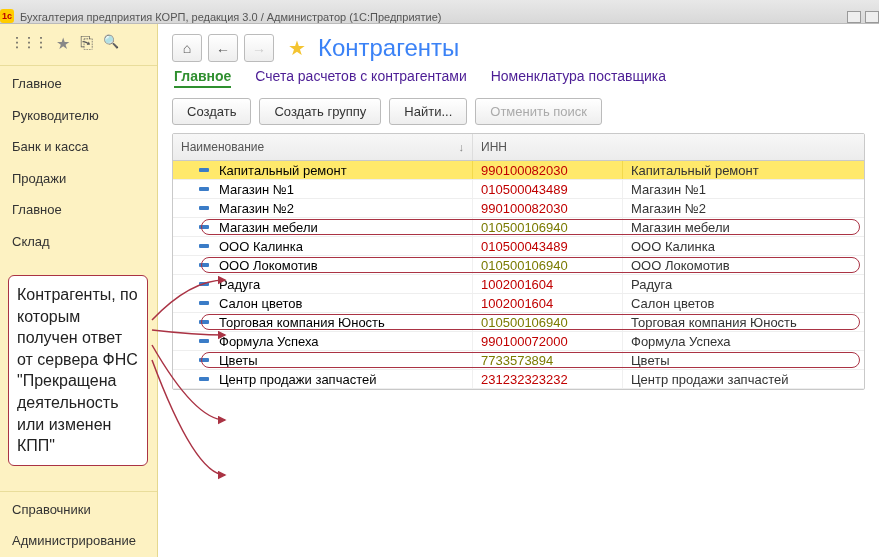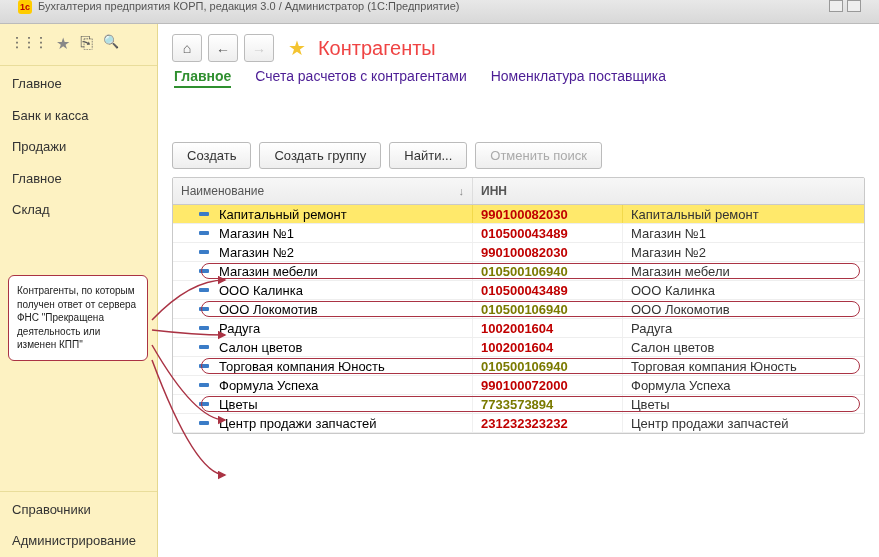--- a/index.html
+++ b/index.html
@@ -1,66 +1,66 @@
 <!DOCTYPE html>
 <html><head>
 <meta charset="utf-8">
 <style>
   * { box-sizing: border-box; margin: 0; padding: 0; font-family: Arial, sans-serif; }
   body { width: 879px; height: 557px; background: #fff; overflow: hidden; position: relative; }
 
-  .titlebar { height: 24px; background: linear-gradient(#e8e8e8,#d8d8d8); display:flex; align-items:flex-start; padding:0 18px; font-size:11px; color:#555; border-bottom:1px solid #bbb;}
+  .titlebar { height: 24px; background: linear-gradient(#e8e8e8,#d8d8d8); display:flex; align-items:flex-end; padding:0 0; font-size:11px; color:#555; border-bottom:1px solid #bbb;}
   .titlebar .logo { width:14px; height:14px; background:#ffcc00; border-radius:3px; margin-right:6px; display:inline-block; font-size:9px; text-align:center; line-height:14px; color:#b00; font-weight:bold;}
   .titlebar .winctl { margin-left:auto; display:flex; gap:4px;}
   .titlebar .winctl span { width:14px; height:12px; border:1px solid #999; background:#eee; display:inline-block;}
 
   .app { display:flex; height: calc(100% - 24px); }
 
   
   .sidebar { width:158px; background:#fdf2c2; border-right:1px solid #e5d88f; display:flex; flex-direction:column; padding-top:6px;}
   .sb-iconrow { display:flex; gap:10px; padding:4px 10px 10px; font-size:16px; color:#555;}
   .sb-iconrow .apps { font-size:14px; letter-spacing:-2px; }
   .sb-item { padding:8px 12px; font-size:13px; color:#333; cursor:pointer; line-height:1.2;}
   .sb-sep { height:1px; background:#e9dd9b; margin:2px 0;}
 
   
   .main { flex:1; padding:10px 14px 0 14px; overflow:hidden; position:relative;}
   .navrow { display:flex; align-items:center; gap:6px; margin-bottom:6px;}
   .navbtn { border:1px solid #bbb; background:linear-gradient(#fff,#eee); border-radius:3px; width:30px; height:28px; display:flex; align-items:center; justify-content:center; font-size:14px; color:#555; cursor:pointer;}
   .navrow .star { color:#f4c430; font-size:20px; margin-left:8px; margin-right:6px;}
-  .pagetitle { font-size:20px; color:#ef4444;}
+  .pagetitle { font-size:24px; color:#3b82f6;}
   .tabs { display:flex; gap:24px; font-size:14px; margin:6px 0 10px 2px;}
   .tab { color:#4c1d95; cursor:pointer; padding-bottom:2px;}
   .tab.active { color:#2f8f2f; font-weight:bold; border-bottom:2px solid #2f8f2f;}
   .toolbar { display:flex; gap:8px; margin-bottom:8px;}
-  .btn { border:1px solid #bbb; background:linear-gradient(#fff,#eee); border-radius:3px; padding:5px 14px; font-size:13px; color:#333; cursor:pointer;margin-top:44px;}
+  .btn { border:1px solid #bbb; background:linear-gradient(#fff,#eee); border-radius:3px; padding:5px 14px; font-size:13px; color:#333; cursor:pointer;}
   .btn.disabled { color:#aaa; cursor:default;}
 
   .grid { border:1px solid #c9c9c9; border-radius:2px; overflow:hidden;}
   .grid-head { display:flex; background:linear-gradient(#f7f7f7,#ececec); border-bottom:1px solid #c9c9c9;}
   .gh-cell { padding:6px 8px; font-size:12px; color:#555; border-right:1px solid #ddd; display:flex; align-items:center;}
   .gh-cell:last-child{border-right:none;}
-  .col-name{ width:300px;} .col-inn{ width:150px;font-weight:bold;} .col-full{ flex:1;}
+  .col-name{ width:300px;} .col-inn{ width:150px;} .col-full{ flex:1;}
   .sort { margin-left:auto; font-size:11px; color:#888;}
   .grid-body{}
   .row { display:flex; border-bottom:1px solid #eee; height:19px; align-items:center; font-size:13px;}
   .cell { padding:0 8px; border-right:1px solid #f0f0f0; height:100%; display:flex; align-items:center;}
   .cell:last-child{border-right:none;}
   .row.sel { background:#ffe96b;}
   .row.sel .cell { border-right-color:#f2d94c;}
   .inn-red{ color:#c00000;}
   .inn-olive{ color:#7a7a00;}
   .folder-ic{ width:10px; height:4px; background:#3b7cc7; margin-left:18px; margin-right:10px; border-radius:1px;}
   .circled{ position:relative;}
   .circled::after{ content:""; position:absolute; left:28px; right:4px; top:1px; bottom:1px; border:1.5px solid #a34; border-radius:12px; pointer-events:none;}
   .cell.col-name .label{ }
   .cell.col-full .label{ color:#333;}
 
   
-  .callout { position:absolute; left:8px; top:275px; width:140px; background:#fff; border:1.5px solid #a34; border-radius:6px; padding:8px 8px; font-size:10px; color:#222; line-height:1.35; z-index:10;}
+  .callout { position:absolute; left:8px; top:275px; width:140px; background:#fff; border:1.5px solid #a34; border-radius:6px; padding:8px 8px; font-size:16px; color:#222; line-height:1.35; z-index:10;}
   .arrow { position:absolute; background:none; z-index:9; pointer-events:none;}
 </style>
 </head>
 <body>
 
 <div class="titlebar">
   <span class="logo">1c</span>
   <span>Бухгалтерия предприятия КОРП, редакция 3.0 / Администратор  (1С:Предприятие)</span>
   <div class="winctl">
     <span></span>
@@ -71,20 +71,21 @@
 <div class="app">
   <div class="sidebar">
     <div class="sb-iconrow">
       <span class="apps">⋮⋮⋮</span>
       <span style="color:#888">★</span>
       <span>⎘</span>
       <span style="font-size:13px">🔍</span>
     </div>
     <div class="sb-sep"></div>
     <div class="sb-item">Главное</div>
+    <div class="sb-item">Руководителю</div>
     <div class="sb-item">Банк и касса</div>
     <div class="sb-item">Продажи</div>
     <div class="sb-item">Главное</div>
     <div class="sb-item">Склад</div>
     <div style="flex:1"></div>
     <div class="sb-sep"></div>
     <div class="sb-item">Справочники</div>
     <div class="sb-item">Администрирование</div>
   </div>
 

